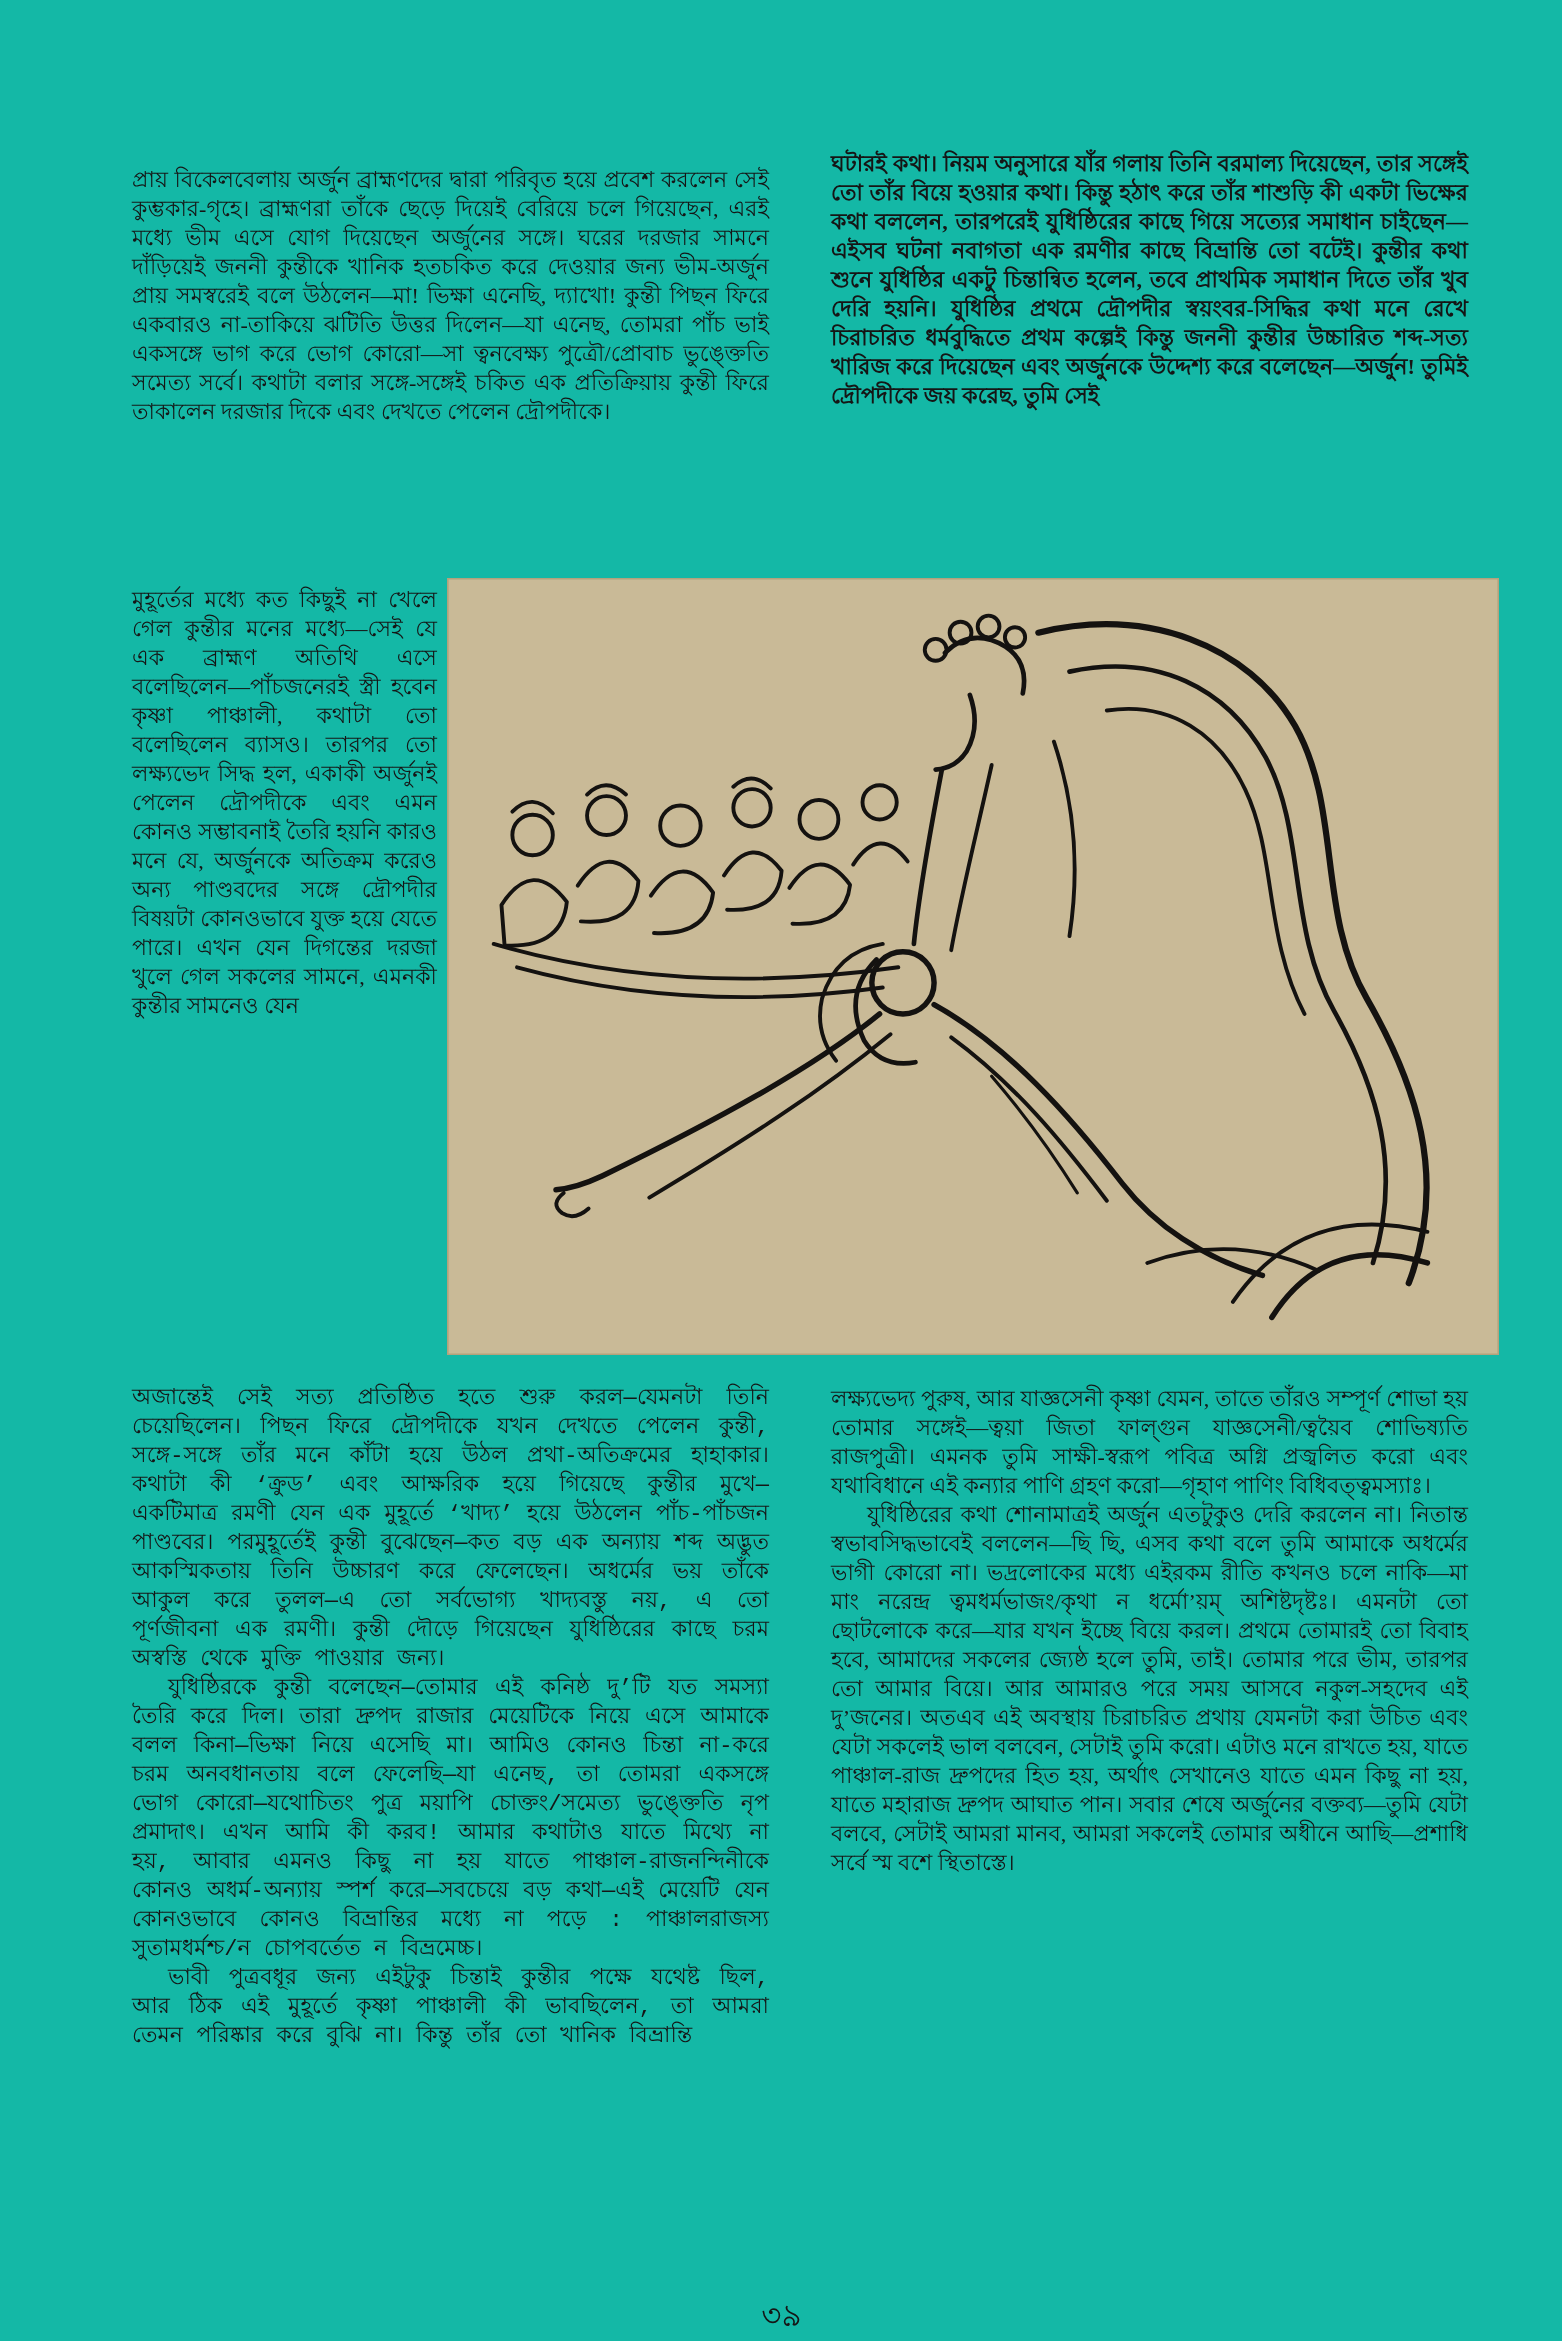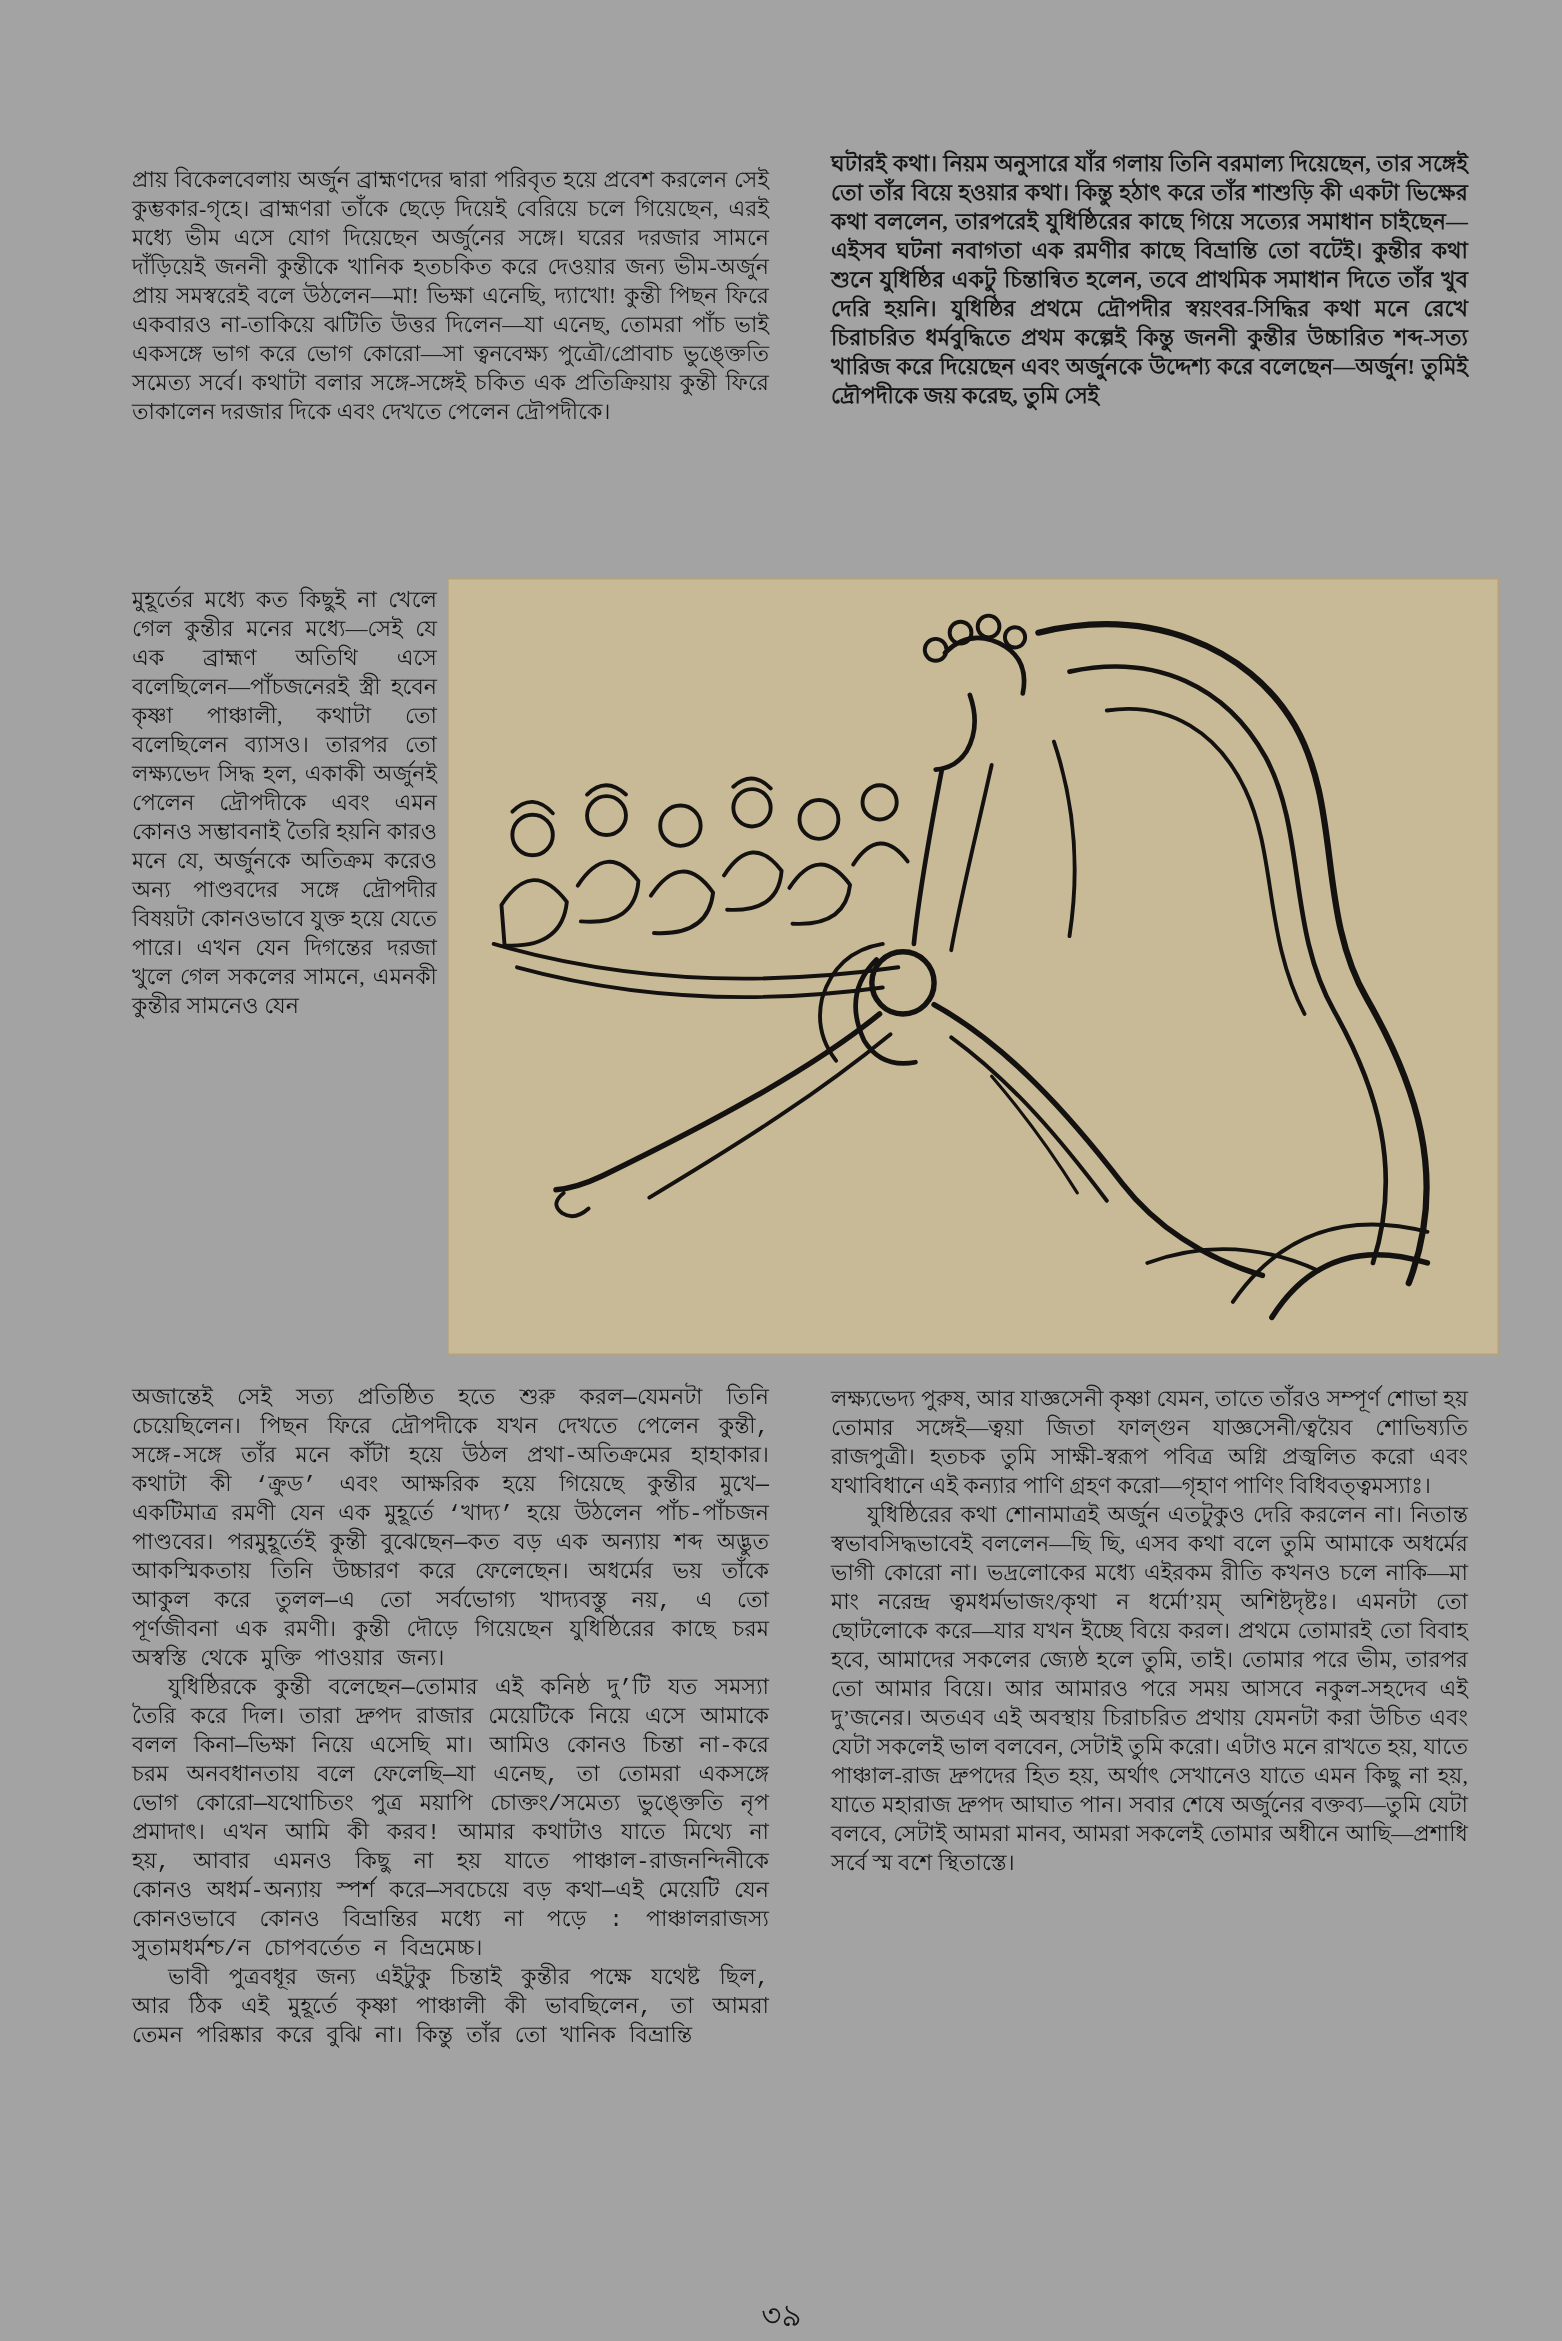--- a/index.html
+++ b/index.html
@@ -1,19 +1,19 @@
 <!DOCTYPE html>
 <html style="font-size:12.5px"><head>
 <meta charset="utf-8">
 <style>
   html,body{margin:0;padding:0;background:#e8e8e8;}
   #page{
     position:relative;
     width:1563px;height:2342px;
-    background:#a3a3a3;
+    background:#14b8a6;
     font-family:"Liberation Serif","DejaVu Serif",serif;
     color:#151515;
     overflow:hidden;
   }
   .col{
     position:absolute;
     text-align:justify;
     font-size:22px;
     line-height:29px;
     letter-spacing:0.1px;
@@ -114,20 +114,20 @@
     <p>মুহূর্তের মধ্যে কত কিছুই না খেলে গেল কুন্তীর মনের মধ্যে—সেই যে এক ব্রাহ্মণ অতিথি এসে বলেছিলেন—পাঁচজনেরই স্ত্রী হবেন কৃষ্ণা পাঞ্চালী, কথাটা তো বলেছিলেন ব্যাসও। তারপর তো লক্ষ্যভেদ সিদ্ধ হল, একাকী অর্জুনই পেলেন দ্রৌপদীকে এবং এমন কোনও সম্ভাবনাই তৈরি হয়নি কারও মনে যে, অর্জুনকে অতিক্রম করেও অন্য পাণ্ডবদের সঙ্গে দ্রৌপদীর বিষয়টা কোনওভাবে যুক্ত হয়ে যেতে পারে। এখন যেন দিগন্তের দরজা খুলে গেল সকলের সামনে, এমনকী কুন্তীর সামনেও যেন</p>
   </div>
 
   <div class="col" id="left-bottom">
     <p>অজান্তেই সেই সত্য প্রতিষ্ঠিত হতে শুরু করল—যেমনটা তিনি চেয়েছিলেন। পিছন ফিরে দ্রৌপদীকে যখন দেখতে পেলেন কুন্তী, সঙ্গে-সঙ্গে তাঁর মনে কাঁটা হয়ে উঠল প্রথা-অতিক্রমের হাহাকার। কথাটা কী ‘ক্রুড’ এবং আক্ষরিক হয়ে গিয়েছে কুন্তীর মুখে—একটিমাত্র রমণী যেন এক মুহূর্তে ‘খাদ্য’ হয়ে উঠলেন পাঁচ-পাঁচজন পাণ্ডবের। পরমুহূর্তেই কুন্তী বুঝেছেন—কত বড় এক অন্যায় শব্দ অদ্ভুত আকস্মিকতায় তিনি উচ্চারণ করে ফেলেছেন। অধর্মের ভয় তাঁকে আকুল করে তুলল—এ তো সর্বভোগ্য খাদ্যবস্তু নয়, এ তো পূর্ণজীবনা এক রমণী। কুন্তী দৌড়ে গিয়েছেন যুধিষ্ঠিরের কাছে চরম অস্বস্তি থেকে মুক্তি পাওয়ার জন্য।</p>
     <p class="indent">যুধিষ্ঠিরকে কুন্তী বলেছেন—তোমার এই কনিষ্ঠ দু’টি যত সমস্যা তৈরি করে দিল। তারা দ্রুপদ রাজার মেয়েটিকে নিয়ে এসে আমাকে বলল কিনা—ভিক্ষা নিয়ে এসেছি মা। আমিও কোনও চিন্তা না-করে চরম অনবধানতায় বলে ফেলেছি—যা এনেছ, তা তোমরা একসঙ্গে ভোগ কোরো—যথোচিতং পুত্র ময়াপি চোক্তং/সমেত্য ভুঙ্ক্তেতি নৃপ প্রমাদাৎ। এখন আমি কী করব! আমার কথাটাও যাতে মিথ্যে না হয়, আবার এমনও কিছু না হয় যাতে পাঞ্চাল-রাজনন্দিনীকে কোনও অধর্ম-অন্যায় স্পর্শ করে—সবচেয়ে বড় কথা—এই মেয়েটি যেন কোনওভাবে কোনও বিভ্রান্তির মধ্যে না পড়ে : পাঞ্চালরাজস্য সুতামধর্মশ্চ/ন চোপবর্তেত ন বিভ্রমেচ্চ।</p>
     <p class="indent">ভাবী পুত্রবধূর জন্য এইটুকু চিন্তাই কুন্তীর পক্ষে যথেষ্ট ছিল, আর ঠিক এই মুহূর্তে কৃষ্ণা পাঞ্চালী কী ভাবছিলেন, তা আমরা তেমন পরিষ্কার করে বুঝি না। কিন্তু তাঁর তো খানিক বিভ্রান্তি</p>
   </div>
 
   <div class="col" id="right-bottom">
-    <p>লক্ষ্যভেদ্য পুরুষ, আর যাজ্ঞসেনী কৃষ্ণা যেমন, তাতে তাঁরও সম্পূর্ণ শোভা হয় তোমার সঙ্গেই—ত্বয়া জিতা ফাল্গুন যাজ্ঞসেনী/ত্বয়ৈব শোভিষ্যতি রাজপুত্রী। হতচক তুমি সাক্ষী-স্বরূপ পবিত্র অগ্নি প্রজ্বলিত করো এবং যথাবিধানে এই কন্যার পাণি গ্রহণ করো—গৃহাণ পাণিং বিধিবত্ত্বমস্যাঃ।</p>
+    <p>লক্ষ্যভেদ্য পুরুষ, আর যাজ্ঞসেনী কৃষ্ণা যেমন, তাতে তাঁরও সম্পূর্ণ শোভা হয় তোমার সঙ্গেই—ত্বয়া জিতা ফাল্গুন যাজ্ঞসেনী/ত্বয়ৈব শোভিষ্যতি রাজপুত্রী। এমনক তুমি সাক্ষী-স্বরূপ পবিত্র অগ্নি প্রজ্বলিত করো এবং যথাবিধানে এই কন্যার পাণি গ্রহণ করো—গৃহাণ পাণিং বিধিবত্ত্বমস্যাঃ।</p>
     <p class="indent">যুধিষ্ঠিরের কথা শোনামাত্রই অর্জুন এতটুকুও দেরি করলেন না। নিতান্ত স্বভাবসিদ্ধভাবেই বললেন—ছি ছি, এসব কথা বলে তুমি আমাকে অধর্মের ভাগী কোরো না। ভদ্রলোকের মধ্যে এইরকম রীতি কখনও চলে নাকি—মা মাং নরেন্দ্র ত্বমধর্মভাজং/কৃথা ন ধর্মো’য়ম্ অশিষ্টদৃষ্টঃ। এমনটা তো ছোটলোকে করে—যার যখন ইচ্ছে বিয়ে করল। প্রথমে তোমারই তো বিবাহ হবে, আমাদের সকলের জ্যেষ্ঠ হলে তুমি, তাই। তোমার পরে ভীম, তারপর তো আমার বিয়ে। আর আমারও পরে সময় আসবে নকুল-সহদেব এই দু’জনের। অতএব এই অবস্থায় চিরাচরিত প্রথায় যেমনটা করা উচিত এবং যেটা সকলেই ভাল বলবেন, সেটাই তুমি করো। এটাও মনে রাখতে হয়, যাতে পাঞ্চাল-রাজ দ্রুপদের হিত হয়, অর্থাৎ সেখানেও যাতে এমন কিছু না হয়, যাতে মহারাজ দ্রুপদ আঘাত পান। সবার শেষে অর্জুনের বক্তব্য—তুমি যেটা বলবে, সেটাই আমরা মানব, আমরা সকলেই তোমার অধীনে আছি—প্রশাধি সর্বে স্ম বশে স্থিতাস্তে।</p>
   </div>
 
   <div id="page-number">৩৯</div>
 
 </div>
 
 
 </body></html>

